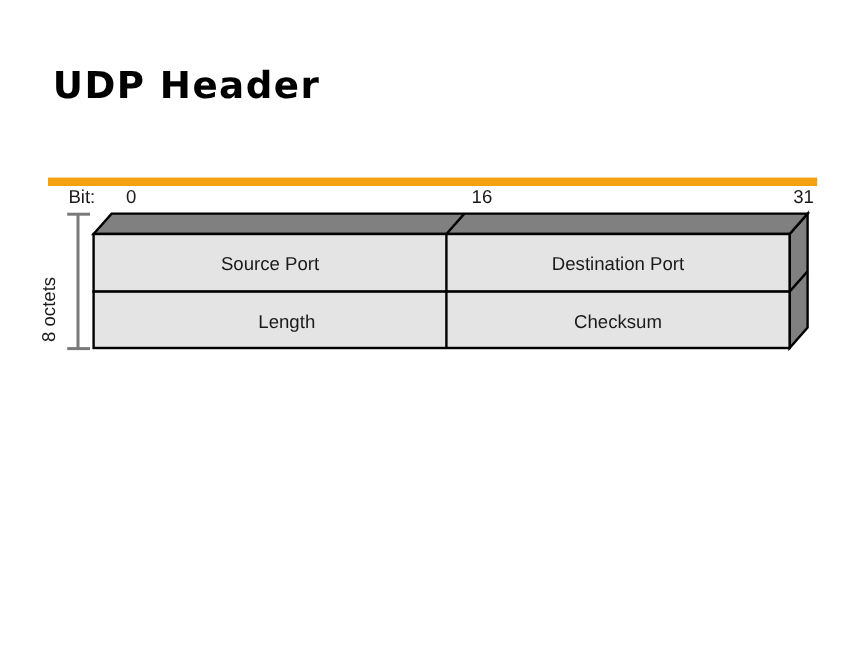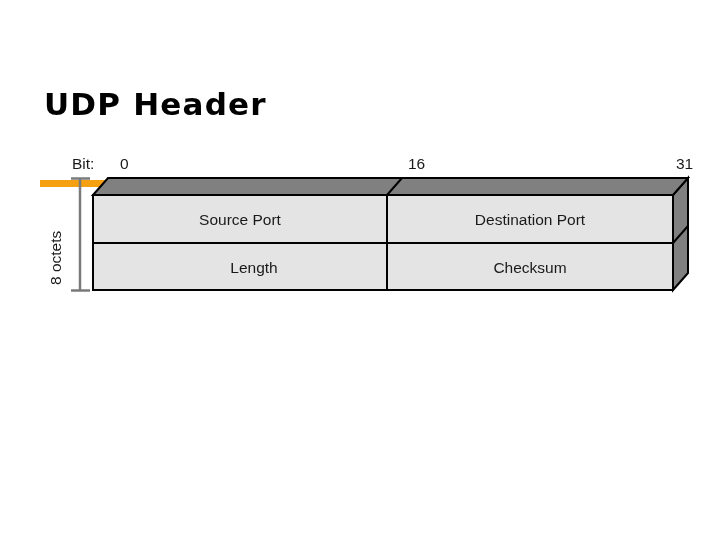--- a/index.html
+++ b/index.html
@@ -23,21 +23,20 @@
     background: #ffffff;
   }
 
   
   #title-block {
     position: absolute;
     left: 0;
     top: 52px;
     width: 720px;
     height: 56px;
-    margin-top: 32px;
   }
   #slide-title {
     position: absolute;
     left: 44px;
     top: 0px;
     margin: 0;
     font-family: "DejaVu Sans", sans-serif;
     font-weight: 700;
     font-size: 31px;
     letter-spacing: 1.2px;
@@ -50,21 +49,21 @@
     left: 40px;
     top: 96px;
     width: 641px;
     height: 7px;
     background: #F5A010;
   }
 
   
   #diagram {
     position: absolute;
-    left: 15px;
+    left: 0;
     top: 140px;
     width: 640px;
     height: 170px;
   }
   #diagram-svg {
     display: block;
   }
 
   .fig-text {
     font-family: "Liberation Sans", sans-serif;

